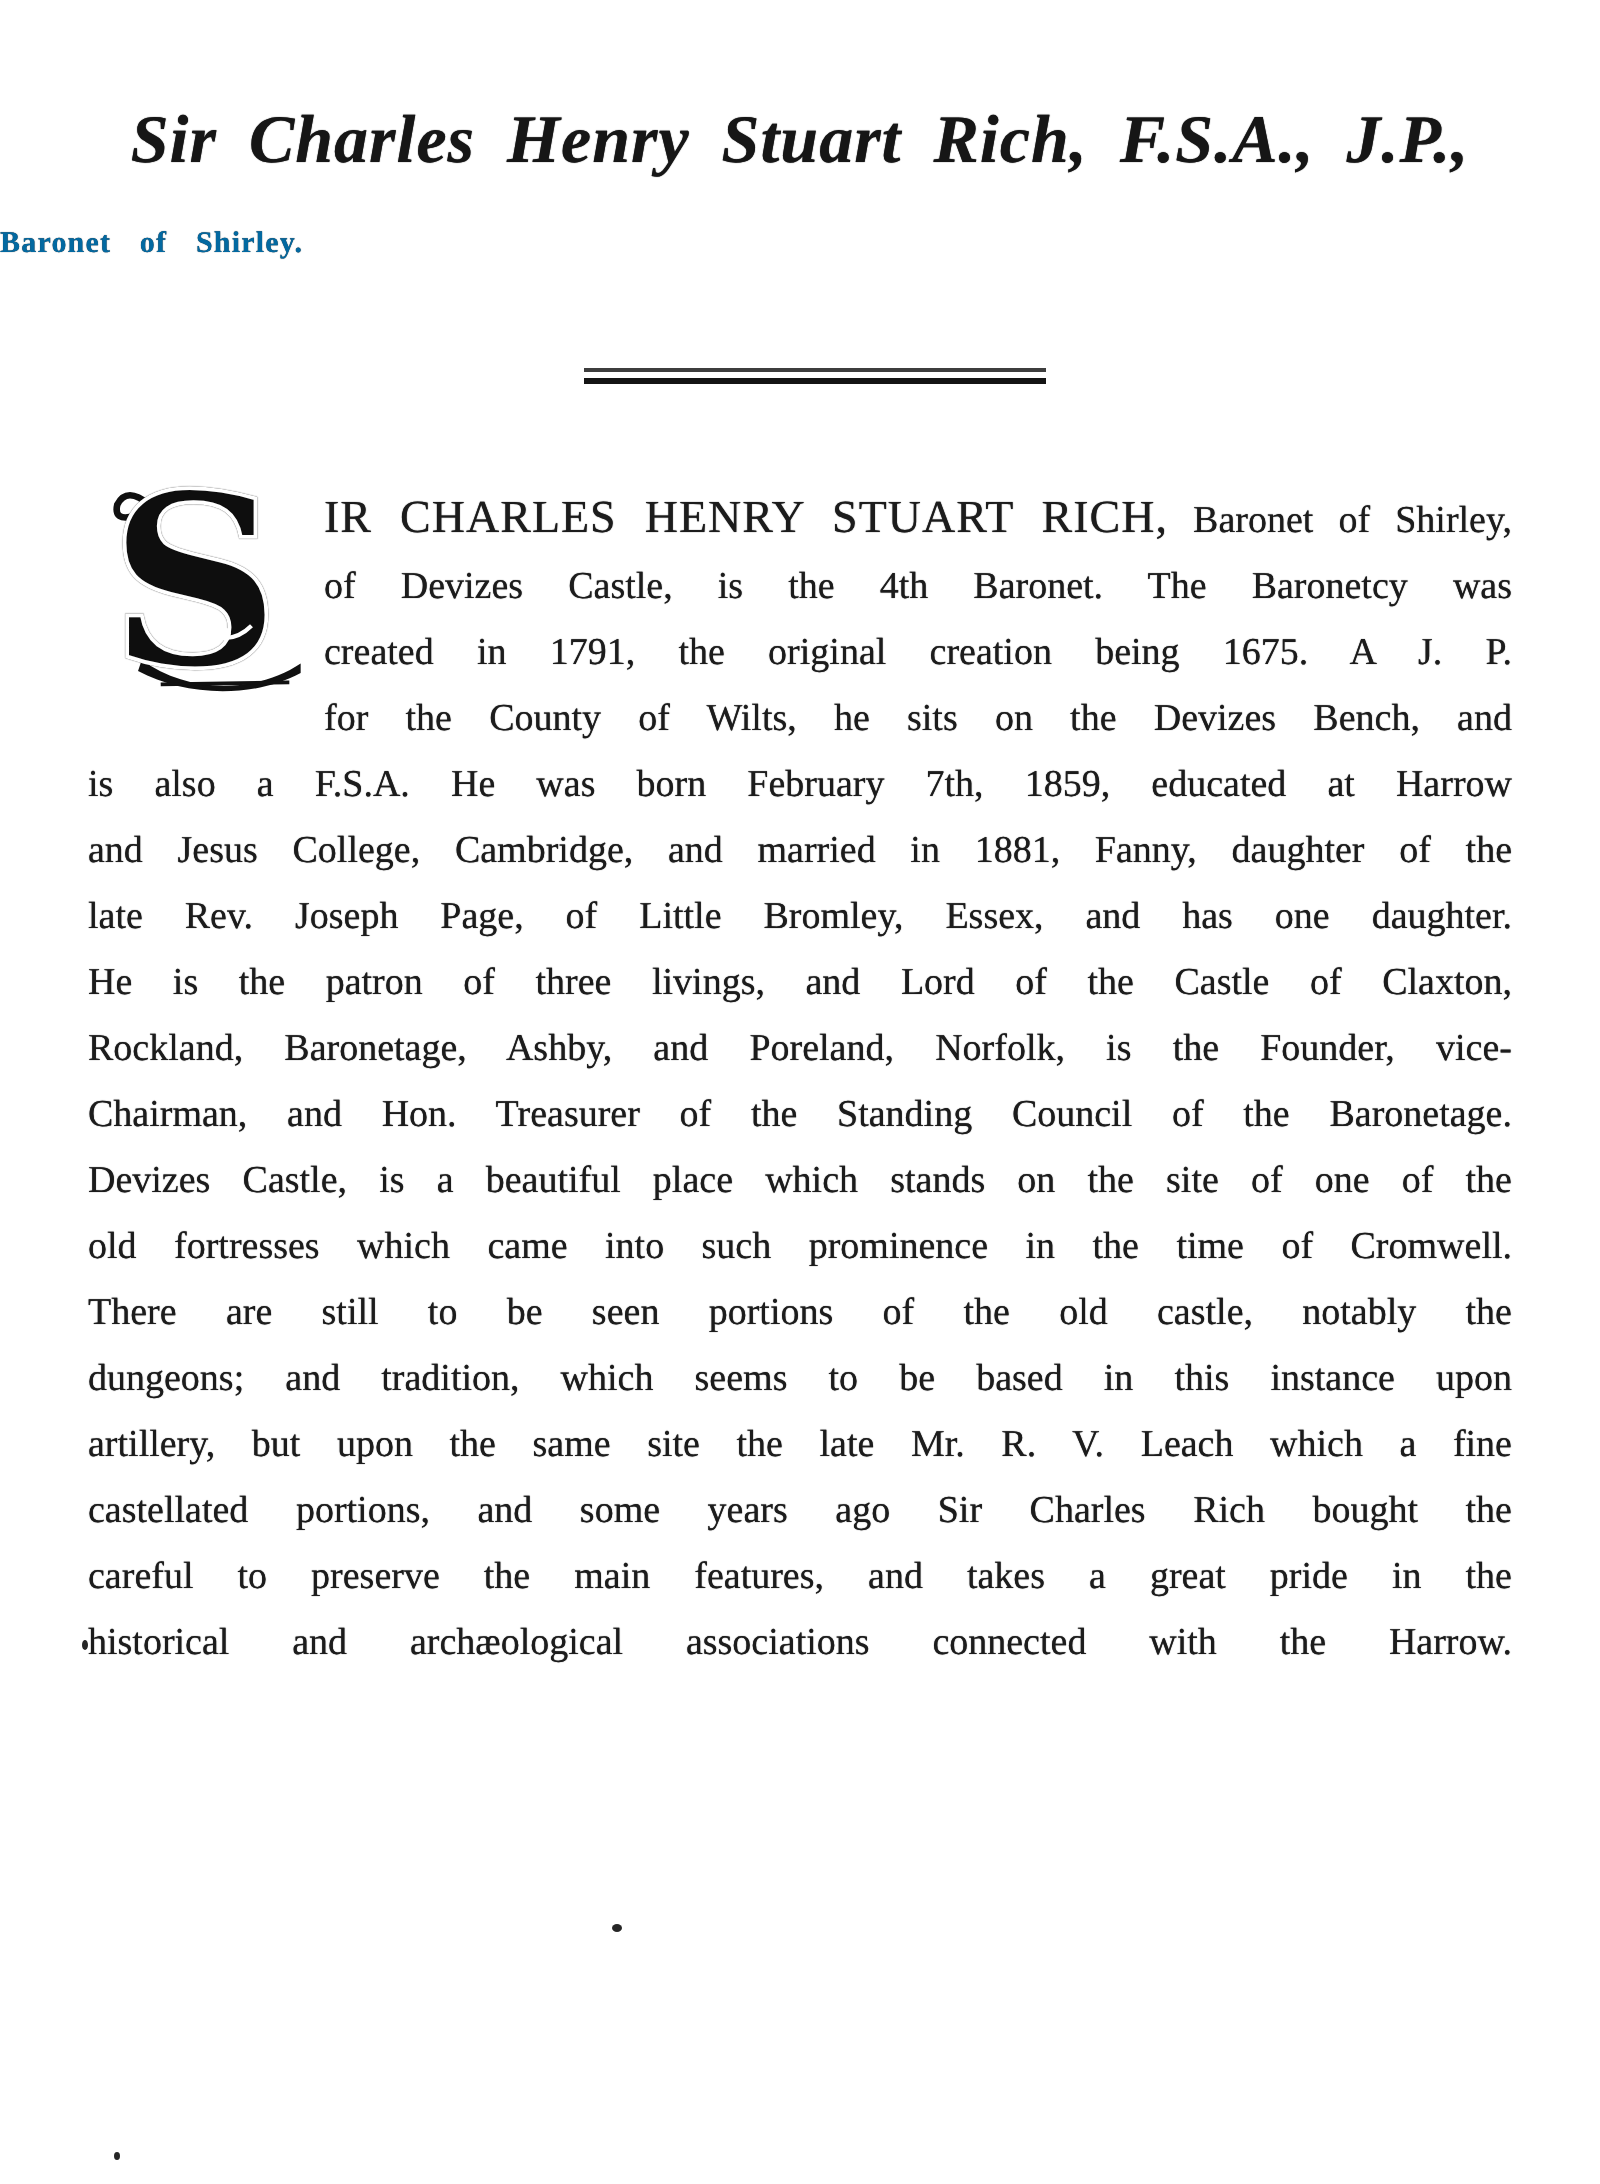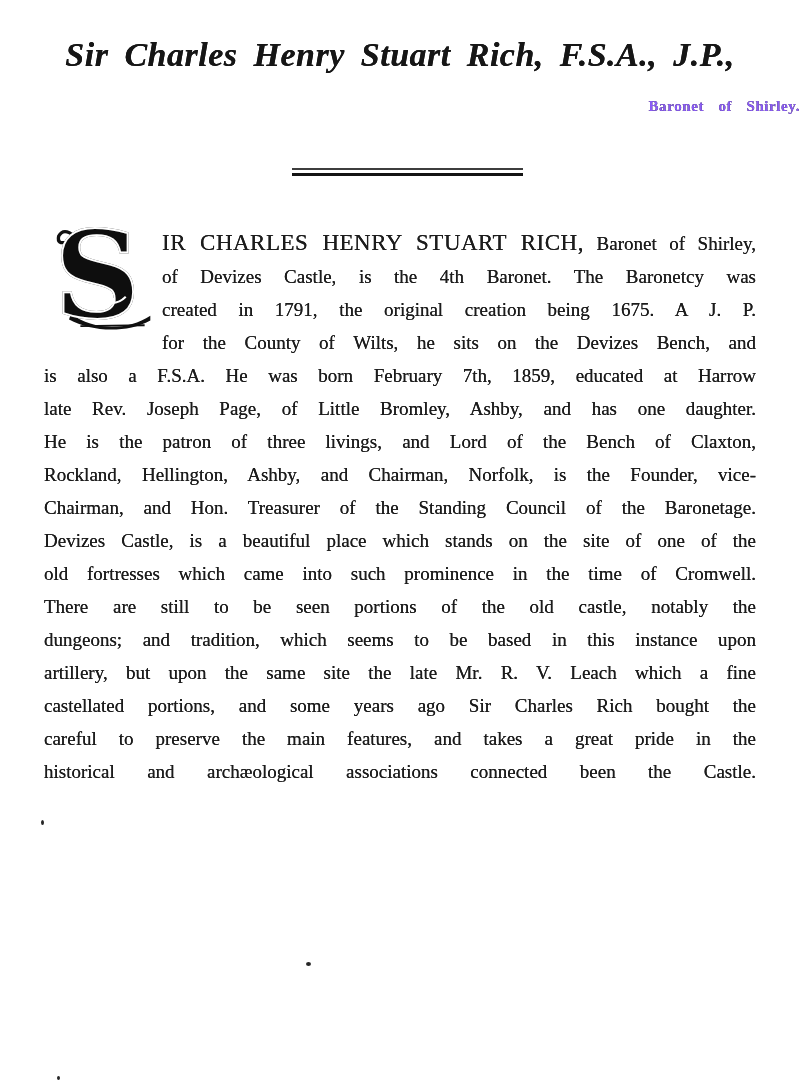--- a/index.html
+++ b/index.html
@@ -7,41 +7,41 @@
     position: relative;
     width: 800px;
     height: 1092px;
     margin: 0 auto;
     background: #ffffff;
     overflow: hidden;
     color: #1a1a1a;
     font-family: "Liberation Serif", serif;
   }
   .title {
-    margin: 34px 20px 0 20px;
+    margin: 50px 20px 0 20px;
     text-align: center;
     font-family: "Liberation Serif", serif;
     font-style: italic;
     font-weight: bold;
     font-size: 34px;
     line-height: 42px;
     letter-spacing: 0.5px;
     word-spacing: 7px;
     color: #161616;
     text-shadow: 0 0 0.5px #161616;
   }
   .subtitle {
     margin: 20px 0 0 0;
-    text-align: right;
+    text-align: left;
     font-weight: bold;
     font-size: 15px;
     line-height: 20px;
     letter-spacing: 0.6px;
     word-spacing: 10px;
-    color: #8b5cf6;
+    color: #0369a1;
     text-shadow: 0 0 0.4px #1b1b1b;
   }
   .divider {
     margin: 52px 0 0 292px;
     width: 231px;
   }
   .divider-top { border-top: 2px solid #1c1c1c; opacity: 0.85; }
   .divider-bottom { margin-top: 3px; border-top: 3px solid #141414; }
   .body-block {
     margin: 50px 44px 0 44px;
@@ -109,32 +109,33 @@
     <div class="line">
       <span class="lead-caps">IR CHARLES HENRY STUART RICH,</span>
       <span>Baronet of Shirley,</span>
     </div>
 
     <div>
         <div class="line">of Devizes Castle, is the 4th Baronet.  The Baronetcy was</div>
         <div class="line">created in 1791, the original creation being 1675.  A J. P.</div>
         <div class="line">for the County of Wilts, he sits on the Devizes Bench, and</div>
         <div class="line">is also a F.S.A.  He was born February 7th, 1859, educated at Harrow</div>
-        <div class="line">late Rev. Joseph Page, of Little Bromley, Ashby, and has one daughter.</div>
-        <div class="line">He is the patron of three livings, and Lord of the Bench of Claxton,</div>
-        <div class="line">Rockland, Hellington, Ashby, and Chairman, Norfolk, is the Founder, vice-</div>
+        <div class="line">and Jesus College, Cambridge, and married in 1881, Fanny, daughter of the</div>
+        <div class="line">late Rev. Joseph Page, of Little Bromley, Essex, and has one daughter.</div>
+        <div class="line">He is the patron of three livings, and Lord of the Castle of Claxton,</div>
+        <div class="line">Rockland, Baronetage, Ashby, and Poreland, Norfolk, is the Founder, vice-</div>
         <div class="line">Chairman, and Hon. Treasurer of the Standing Council of the Baronetage.</div>
         <div class="line">Devizes Castle, is a beautiful place which stands on the site of one of the</div>
         <div class="line">old fortresses which came into such prominence in the time of Cromwell.</div>
         <div class="line">There are still to be seen portions of the old castle, notably the</div>
         <div class="line">dungeons; and tradition, which seems to be based in this instance upon</div>
         <div class="line">artillery, but upon the same site the late Mr. R. V. Leach which a fine</div>
         <div class="line">castellated portions, and some years ago Sir Charles Rich bought the</div>
         <div class="line">careful to preserve the main features, and takes a great pride in the</div>
-        <div class="line">historical and archæological associations connected been the Castle.</div>
+        <div class="line">historical and archæological associations connected with the Harrow.</div>
       </div>
 
   </div>
 
   <div class="speck speck-margin"></div>
   <div class="speck speck-mid"></div>
   <div class="speck speck-bottom"></div>
 
 </div>
 

